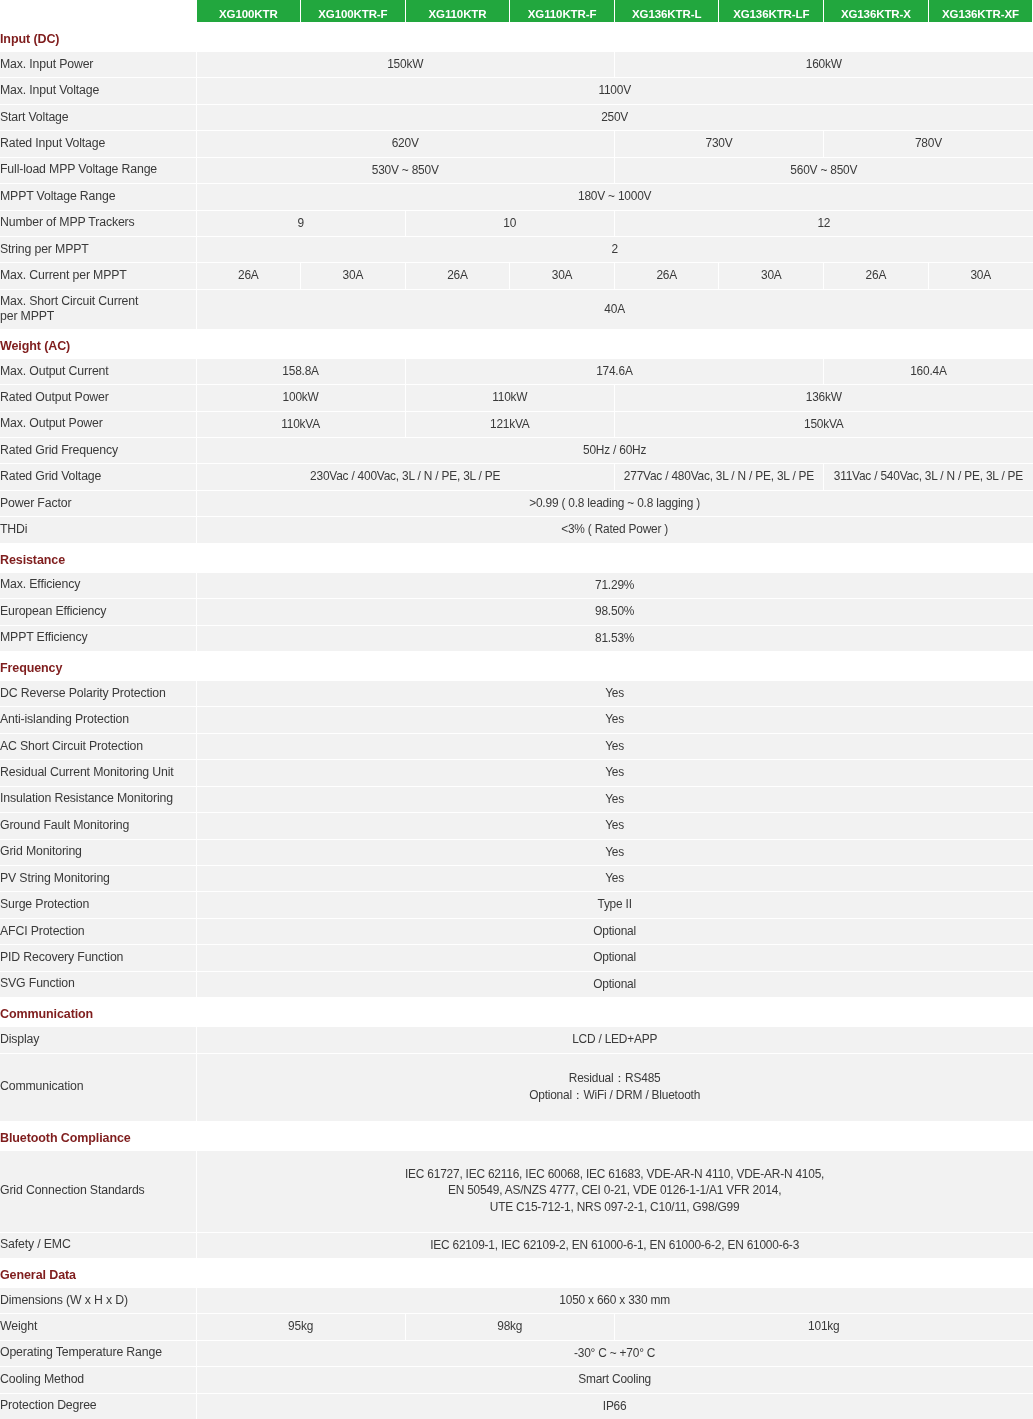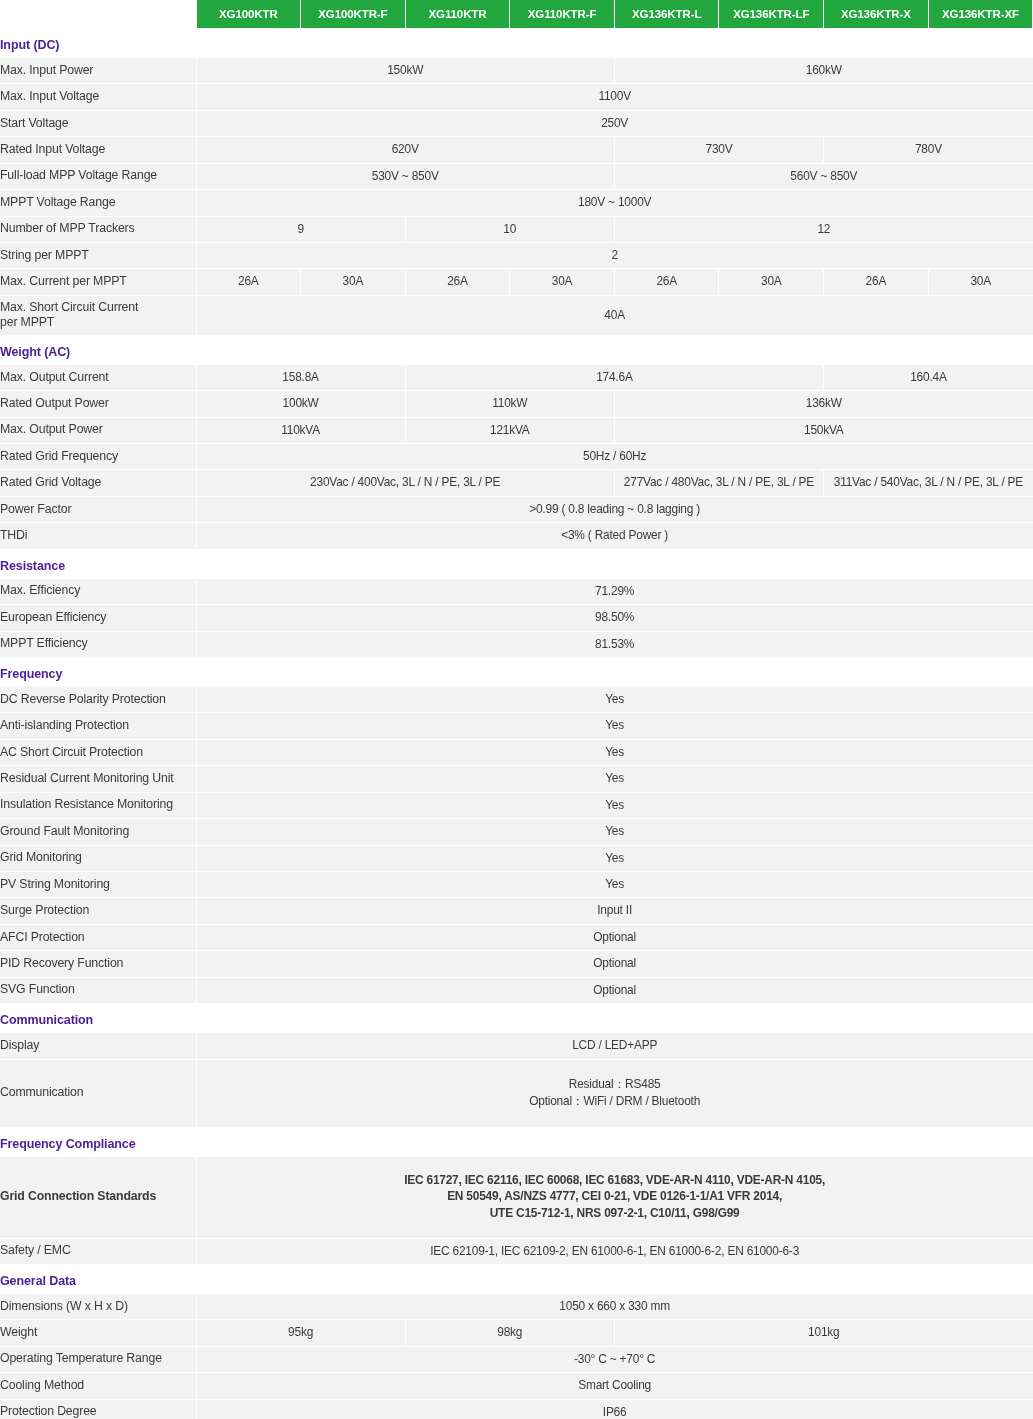--- a/index.html
+++ b/index.html
@@ -36,36 +36,36 @@
     background: #ffffff;
     border: none;
   }
   tr.header-row th.model-head {
     background: #22a73e;
     color: #ffffff;
     font-size: 11.5px;
     font-weight: bold;
     letter-spacing: -0.1px;
     text-align: center;
-    padding: 5px 1px 6px 1px;
+    padding: 5px 1px 0 1px;
     border: 1px solid #ffffff;
     border-top: none;
     white-space: nowrap;
     vertical-align: middle;
     height: 17px;
   }
 
   
   tr.section-row td {
     background: #ffffff;
     border: none;
     padding: 6px 0 5px 4px;
   }
   tr.section-row td .section-title {
-    color: #4c1d95;
+    color: #7f1d1d;
     font-weight: bold;
     font-size: 12.5px;
     letter-spacing: -0.1px;
   }
 
   
   td.row-label {
     background: #f2f2f2;
     color: #3a3a3a;
     font-size: 12.3px;
@@ -86,21 +86,21 @@
     border-right: 1px solid #ffffff;
     vertical-align: middle;
     line-height: 1.38;
     letter-spacing: -0.2px;
     white-space: nowrap;
   }
   td.row-value:last-child { border-right: none; }
 
   tr.tall td { height: 30px; }
   tr.xtall td { height: 58px; }
-  tr.xxtall td { height: 72px; font-weight: bold; }
+  tr.xxtall td { height: 72px; }
 </style>
 </head>
 <body>
 
 <div id="spec-wrap">
   <table class="spec">
     <colgroup>
         <col class="label-col">
         <col class="model-col">
         <col class="model-col">
@@ -268,21 +268,21 @@
         <tr>
           <td class="row-label">Grid Monitoring</td>
           <td class="row-value" colspan="8">Yes</td>
         </tr>
         <tr>
           <td class="row-label">PV String Monitoring</td>
           <td class="row-value" colspan="8">Yes</td>
         </tr>
         <tr>
           <td class="row-label">Surge Protection</td>
-          <td class="row-value" colspan="8">Input II</td>
+          <td class="row-value" colspan="8">Type II</td>
         </tr>
         <tr>
           <td class="row-label">AFCI Protection</td>
           <td class="row-value" colspan="8">Optional</td>
         </tr>
         <tr>
           <td class="row-label">PID Recovery Function</td>
           <td class="row-value" colspan="8">Optional</td>
         </tr>
         <tr>
@@ -297,21 +297,21 @@
           <td class="row-value" colspan="8">LCD / LED+APP</td>
         </tr>
         <tr class="xtall">
           <td class="row-label">Communication</td>
           <td class="row-value" colspan="8">
             <div>Residual：RS485</div>
             <div>Optional：WiFi / DRM / Bluetooth</div>
           </td>
         </tr>
         <tr class="section-row">
-          <td colspan="9"><span class="section-title">Frequency Compliance</span></td>
+          <td colspan="9"><span class="section-title">Bluetooth Compliance</span></td>
         </tr>
         <tr class="xxtall">
           <td class="row-label">Grid Connection Standards</td>
           <td class="row-value" colspan="8">
             <div>IEC 61727, IEC 62116, IEC 60068, IEC 61683, VDE-AR-N 4110, VDE-AR-N 4105,</div>
             <div>EN 50549, AS/NZS 4777, CEI 0-21, VDE 0126-1-1/A1 VFR 2014,</div>
             <div>UTE C15-712-1, NRS 097-2-1, C10/11, G98/G99</div>
           </td>
         </tr>
         <tr>

